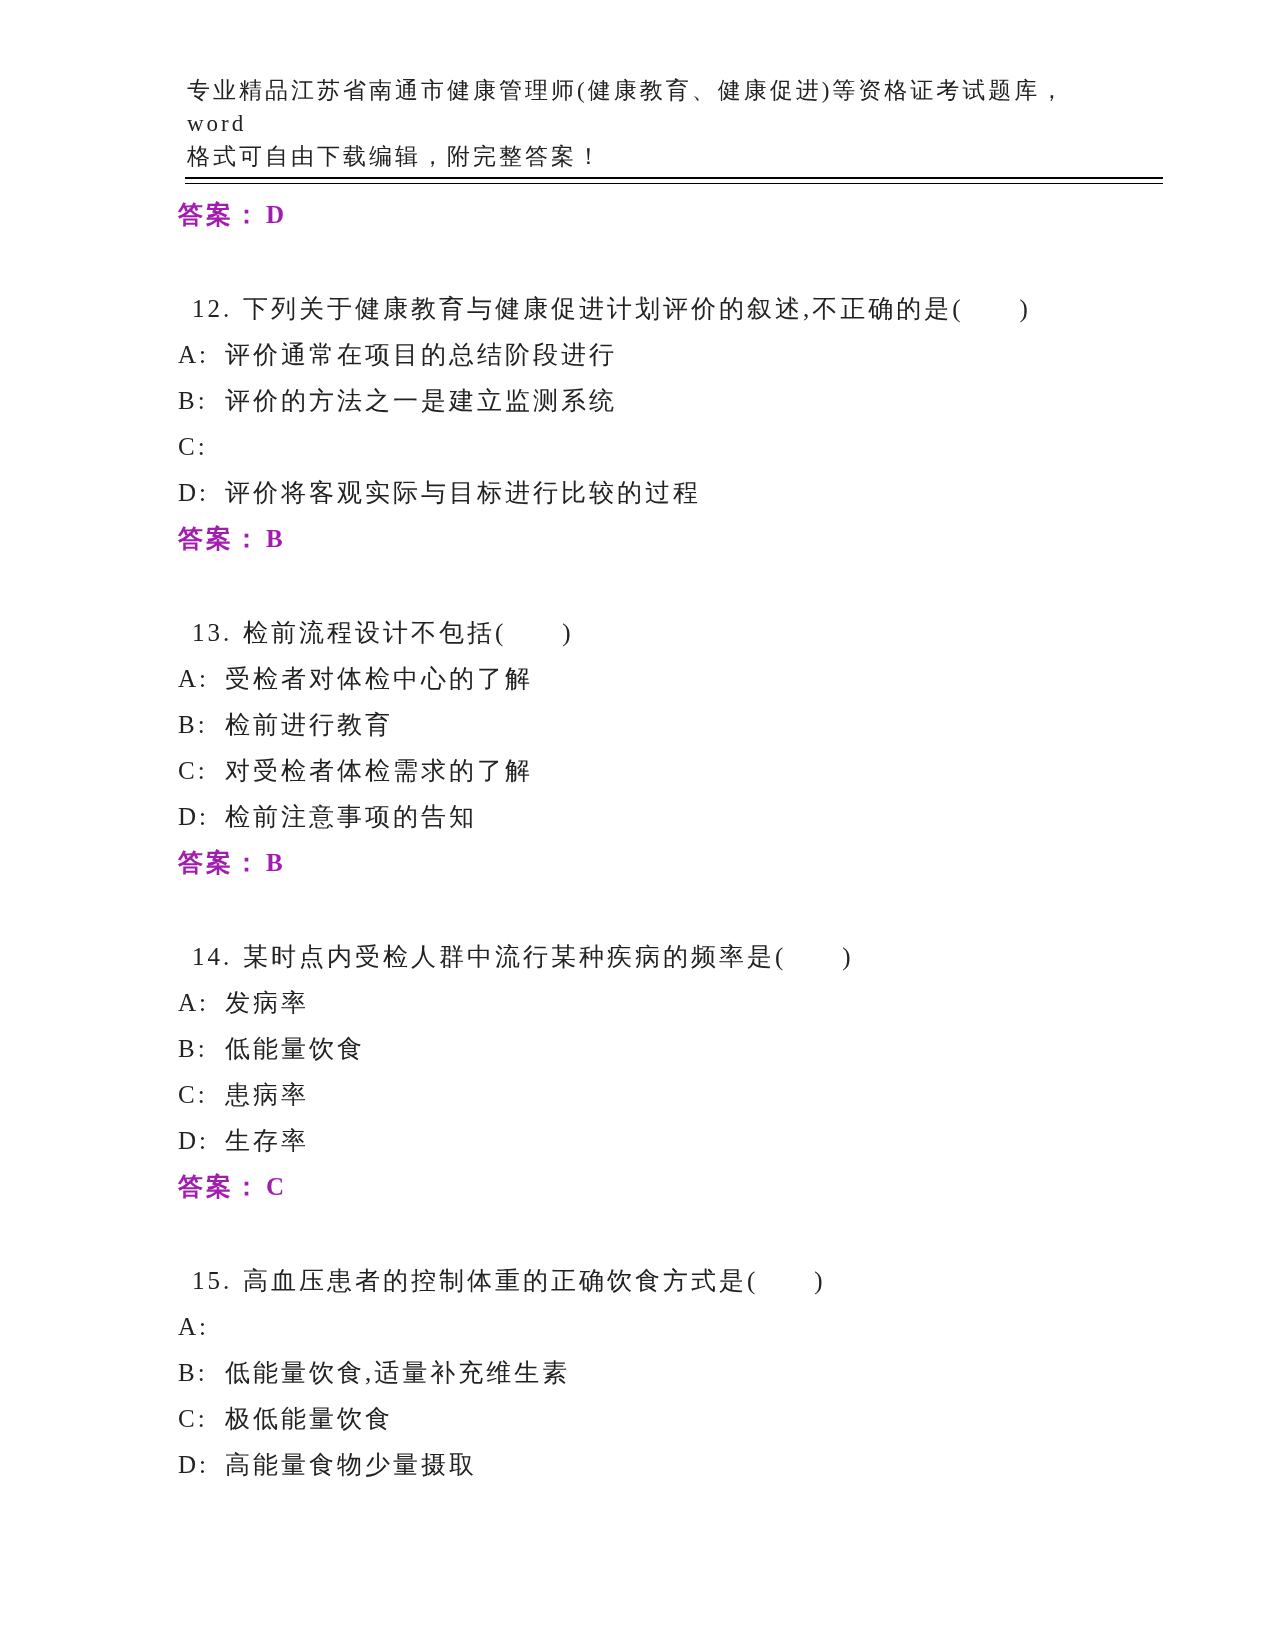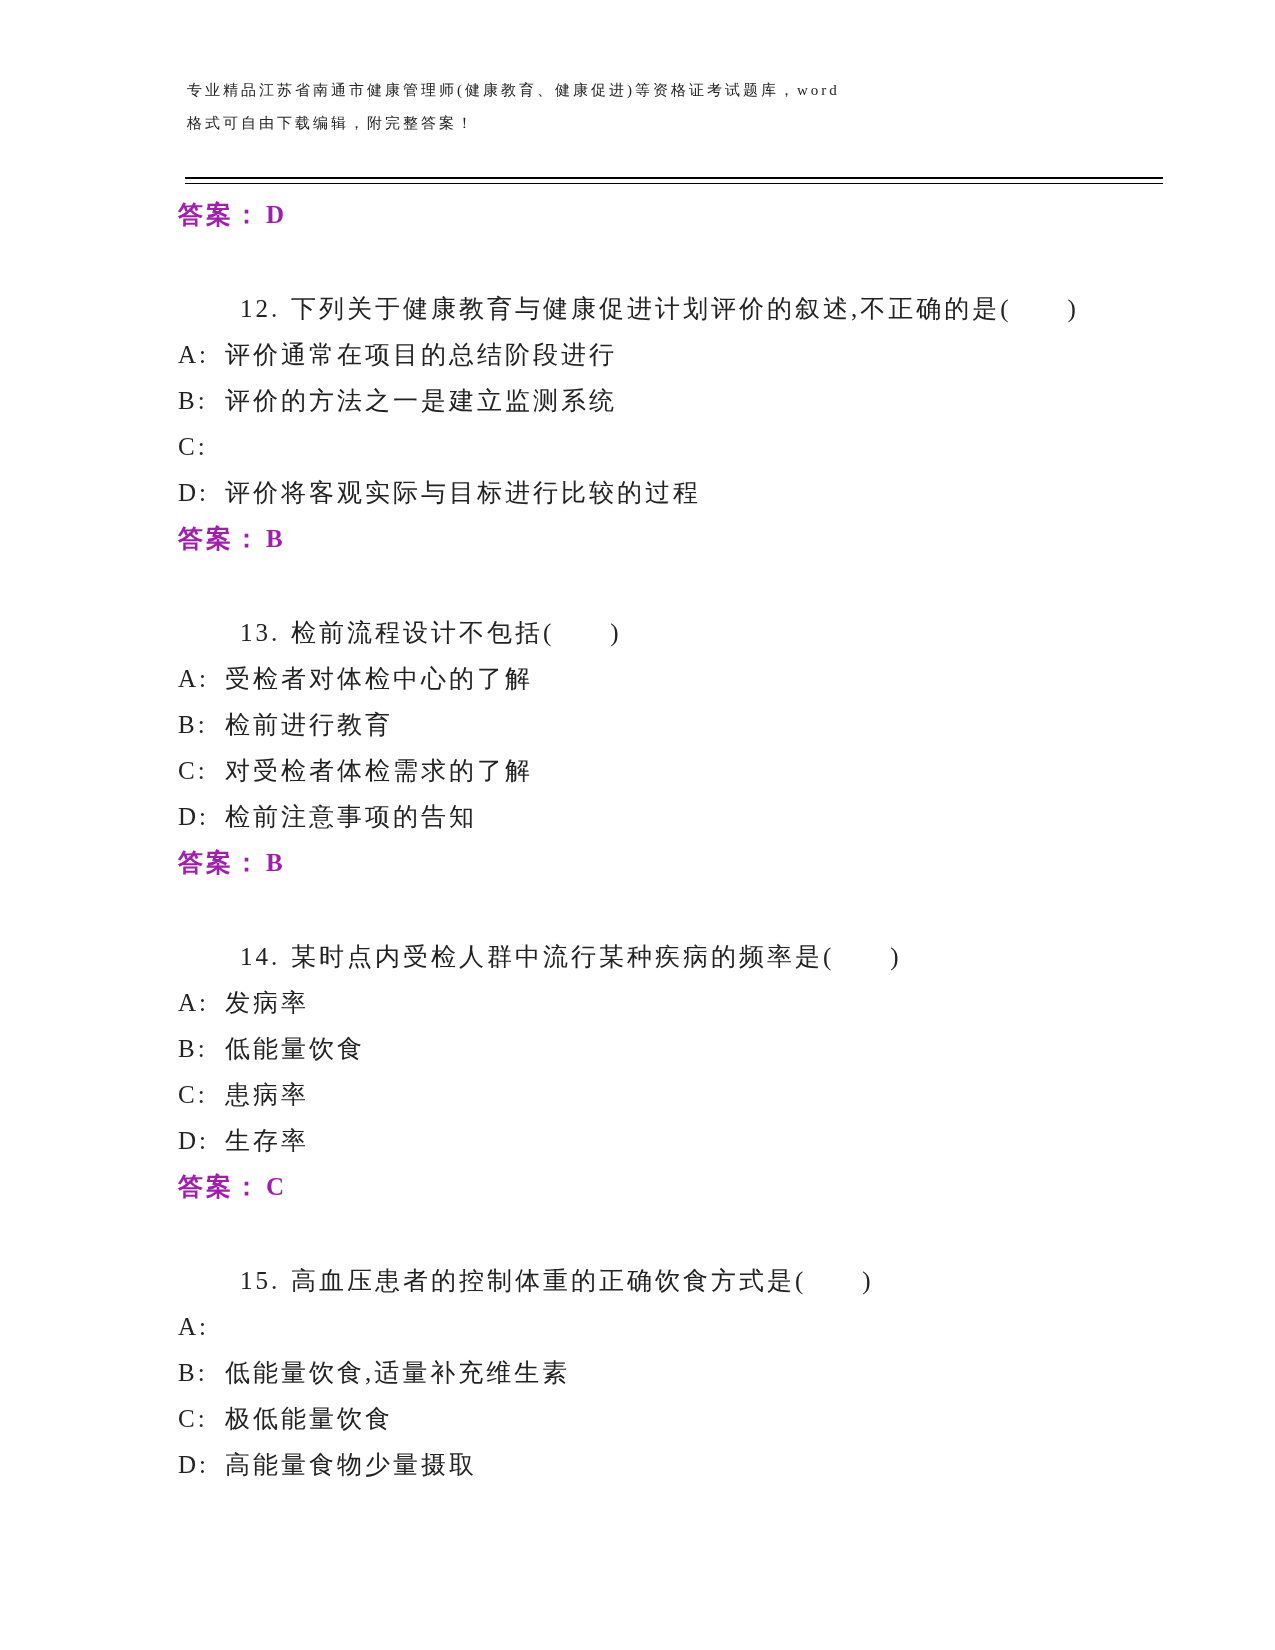--- a/index.html
+++ b/index.html
@@ -10,21 +10,21 @@
     position: relative;
     font-family: "Liberation Serif", "DejaVu Serif", serif;
     color: #222222;
     overflow: hidden;
   }
   .page-header {
     position: absolute;
     left: 187px;
     top: 74px;
     width: 920px;
-    font-size: 15px;
+    font-size: 23px;
     line-height: 33px;
     letter-spacing: 3px;
     color: #222222;
   }
   .header-rule {
     position: absolute;
     left: 185px;
     top: 177px;
     width: 978px;
     height: 4px;
@@ -49,21 +49,20 @@
   }
   .answer-line .answer-value { margin-left: 4px; }
   .question-block { margin-top: 48px; }
   .q-line {
     display: flex;
     padding-left: 14px;
   }
   .q-number {
     flex: none;
     min-width: 51px;
-    margin-left: 48px;
   }
   .opt-line { display: flex; }
   .opt-label {
     flex: none;
     min-width: 47px;
   }
 </style>
 </head>
 <body>
 

